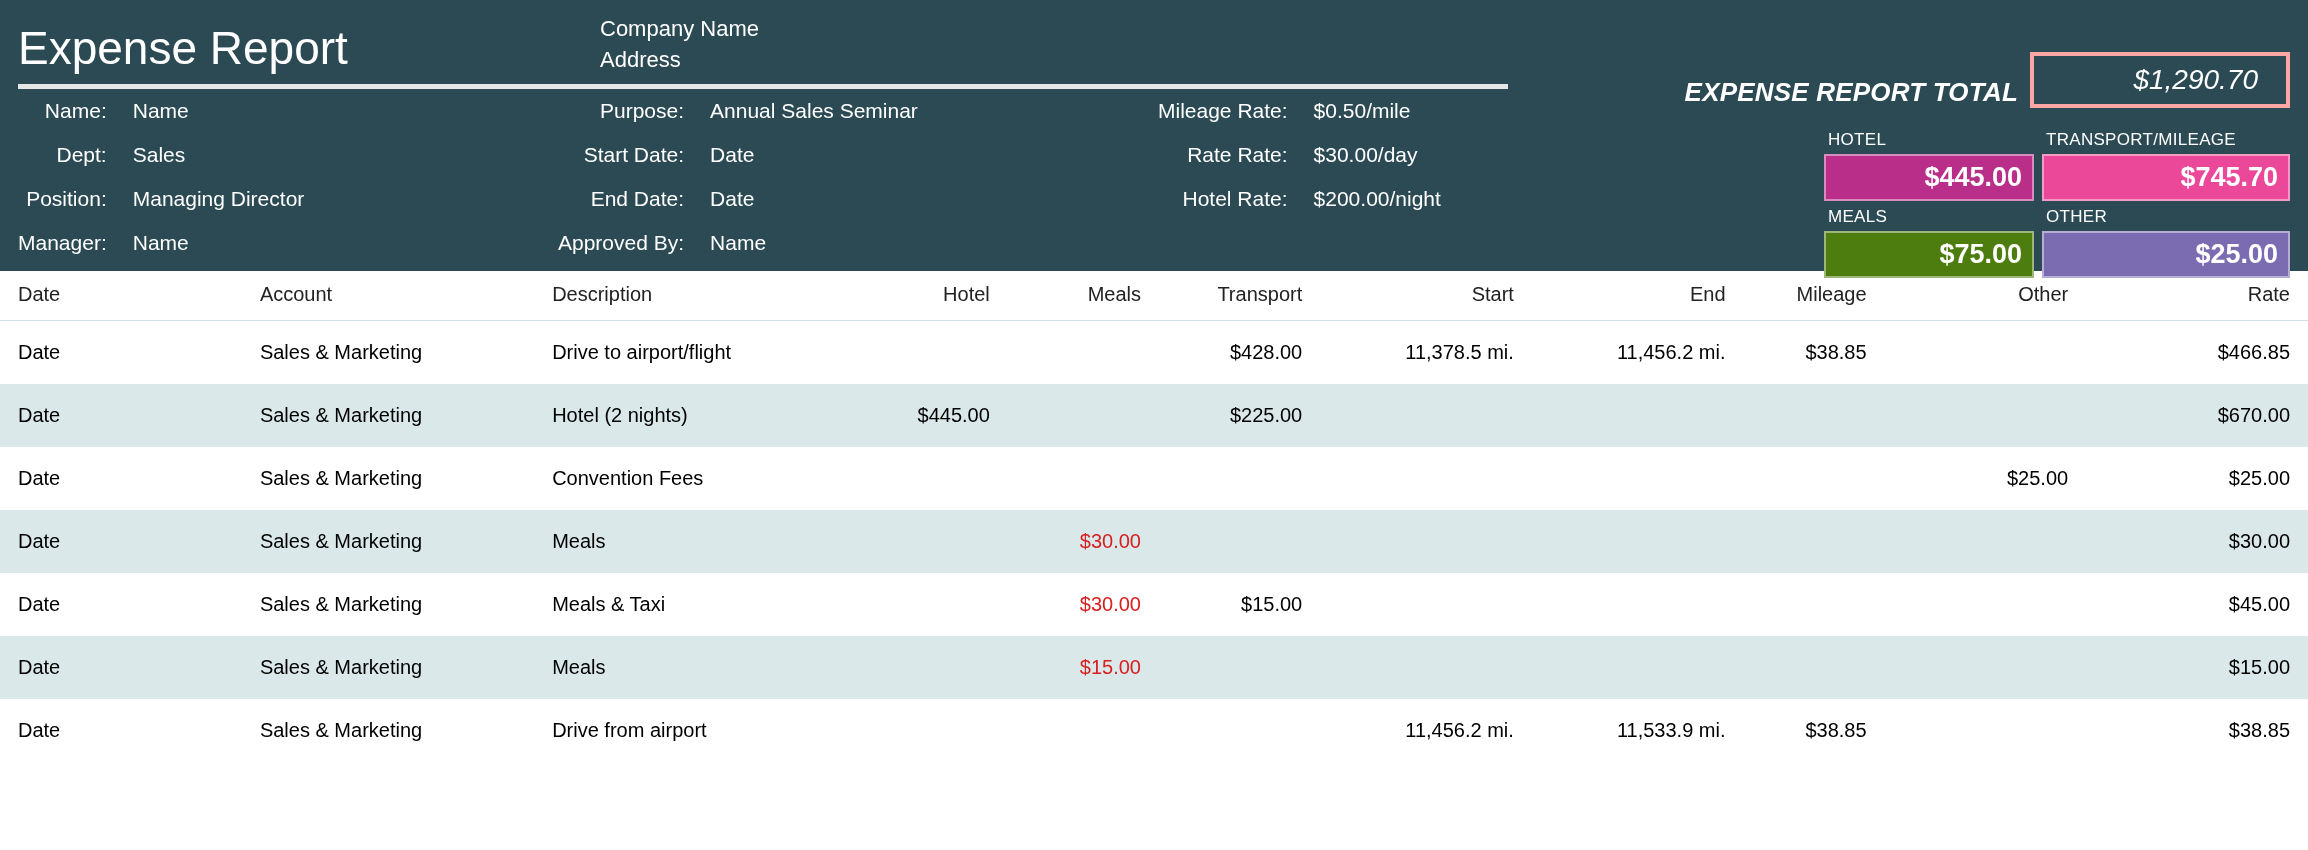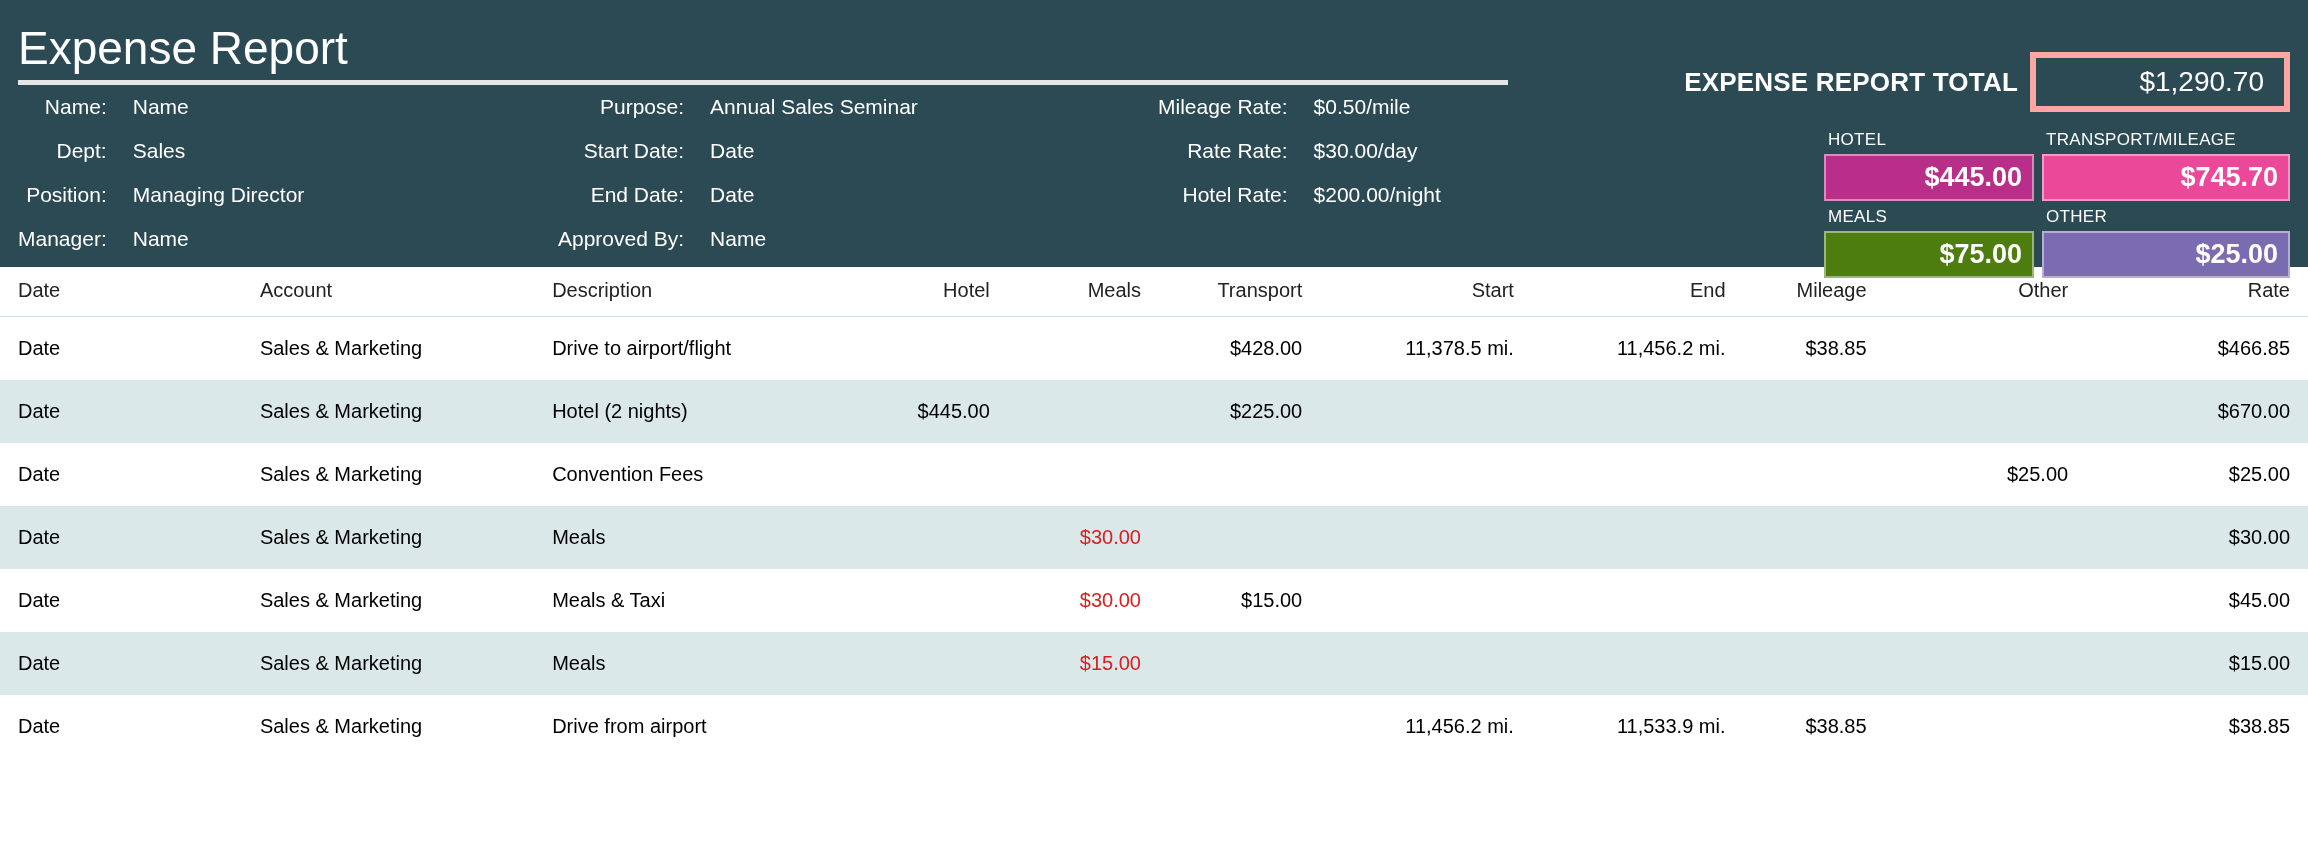--- a/index.html
+++ b/index.html
@@ -32,31 +32,32 @@
     font-size: 22px;
     font-weight: 400;
     line-height: 1.4;
     flex: 1;
   }
   .total-cap {
     position: absolute;
     right: 18px;
     top: 52px;
     display: flex;
-    align-items: center;
+    align-items: flex-end;
     gap: 12px;
+    font-style: italic;
   }
   .total-cap-label {
     font-size: 26px;
     font-weight: 600;
     letter-spacing: 0.2px;
   }
   .total-cap-value {
-    border: 6px solid #fca5a5;
-    padding: 8px 20px;
+    border: 4px solid #fca5a5;
+    padding: 8px 28px;
     min-width: 260px;
     text-align: right;
     font-size: 28px;
     font-weight: 400;
   }
   .divider {
     height: 5px;
     background: #e6e6e6;
     margin: 4px 0 10px 0;
     width: 1490px; 
@@ -141,20 +142,24 @@
   .c-mile    { width: 140px; }
   .c-other   { width: 200px; }
   .c-total   { width: 220px; }
 </style>
 </head>
 <body>
 
 <div class="header">
   <div class="header-top">
     <div class="title">Expense Report</div>
+    <div class="company-block">
+      <div>Company Name</div>
+      <div>Address</div>
+    </div>
   </div>
 
   <div class="total-cap">
     <div class="total-cap-label">EXPENSE REPORT TOTAL</div>
     <div class="total-cap-value">$1,290.70</div>
   </div>
 
   <div class="divider"></div>
 
   <div class="info-grid">

